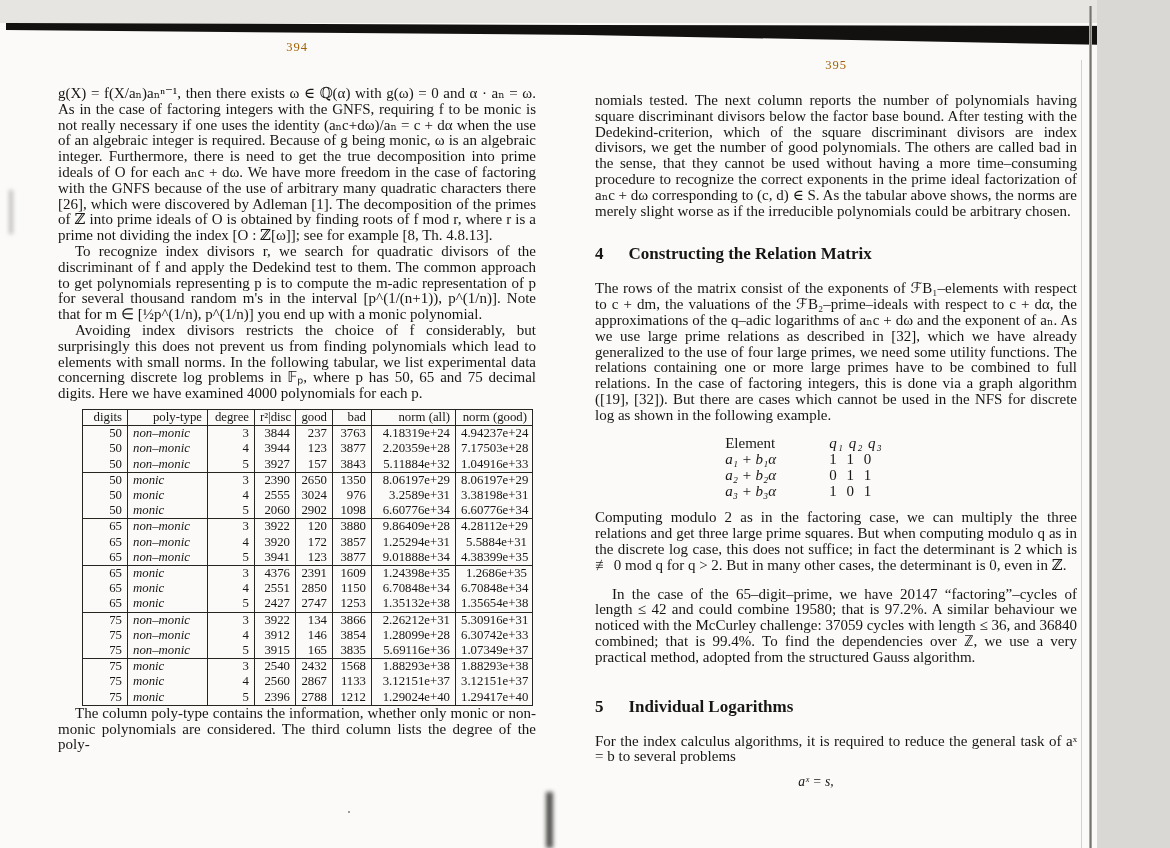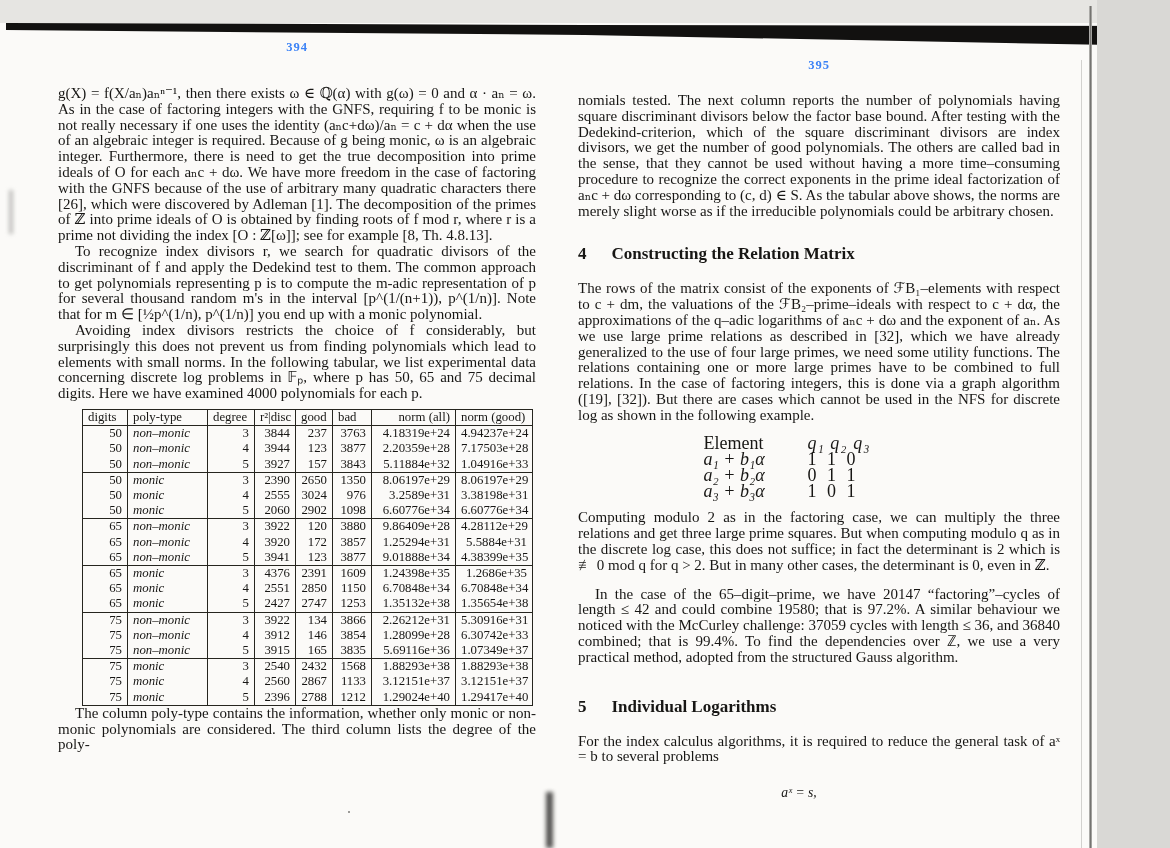--- a/index.html
+++ b/index.html
@@ -19,59 +19,59 @@
   .edge-line-faint { position:absolute; left:1081px; top:60px; width:1px; height:788px; background:#d2d1ce; }
   .gutter-smudge { position:absolute; left:546px; top:792px; width:7px; height:56px; background:#383735;
     filter:blur(2px); opacity:.85; }
   .left-smudge { position:absolute; left:9px; top:190px; width:4px; height:44px; background:#8d8c8a;
     filter:blur(2px); opacity:.55; }
   .stray-dot { position:absolute; left:348px; top:811px; width:2px; height:2px; background:#7c7b79; border-radius:50%; }
 
   
   .page { position:absolute; color:#171614; }
   .page-left { left:58px; top:40px; width:478px; }
-  .page-right { left:578px; top:58px; width:482px; }
-  .pageno { text-align:center; font-size:12.5px; letter-spacing:1px; color:#3b82f6;font-weight:bold; }
+  .page-right { left:595px; top:58px; width:482px; }
+  .pageno { text-align:center; font-size:12.5px; letter-spacing:1px; color:#a16207; }
   .page-left .pageno { margin-bottom:31px; }
   .page-right .pageno { margin-bottom:20px; }
 
   p.body { margin:0; font-size:15px; line-height:15.8px; text-align:justify; }
   p.indent { text-indent:17px;font-family:Liberation Serif, serif; }
   .ital { font-style:italic; }
 
   
   .sect { margin:25px 0 17px 0; font-weight:bold; font-size:17px; line-height:20px; }
   .sect .num { margin-right:25px; }
 
   
   table.data-table { border-collapse:collapse; table-layout:fixed; width:450px;
     margin:7px 0 0 24px; font-size:12.8px; }
   table.data-table th, table.data-table td {
     border-left:1px solid #26251f; border-right:1px solid #26251f;
     padding:0 5px; line-height:15.2px; font-weight:normal;
     overflow:hidden; white-space:nowrap; }
   table.data-table { border:1.6px solid #26251f; }
-  table.data-table thead th { border-bottom:1.2px solid #26251f; text-align:left; }
+  table.data-table thead th { border-bottom:1.2px solid #26251f; text-align:right; }
   table.data-table thead th.h-right { text-align:right; }
   table.data-table tr.group-start td { border-top:1.2px solid #26251f; }
   table.data-table td { text-align:right; }
   table.data-table td:nth-child(2) { text-align:left;font-style:italic; }
 
   .after-table { margin-top:9px; }
 
   
   .example-table { width:fit-content; margin:11px auto 11px auto; transform:translateX(-32px);
-    font-size:18px; line-height:16.2px; }
+    font-size:15px; line-height:16.2px; }
   .ex-row { display:flex; }
   .ex-el { width:104px; }
   .ex-math { font-style:italic; }
   .ex-q { letter-spacing:3px; }
   .ex-q-head { font-style:italic; letter-spacing:1px; }
 
-  .equation { text-align:center; font-style:italic; font-size:13.6px; margin-top:20px;
+  .equation { text-align:center; font-style:italic; font-size:13.6px; margin-top:9px;
     transform:translateX(-20px); }
 </style>
 </head>
 <body>
 
 <div class="scan">
 
   <div class="top-strip"></div>
   <div class="spine-bar">
     <svg width="1170" height="60">

